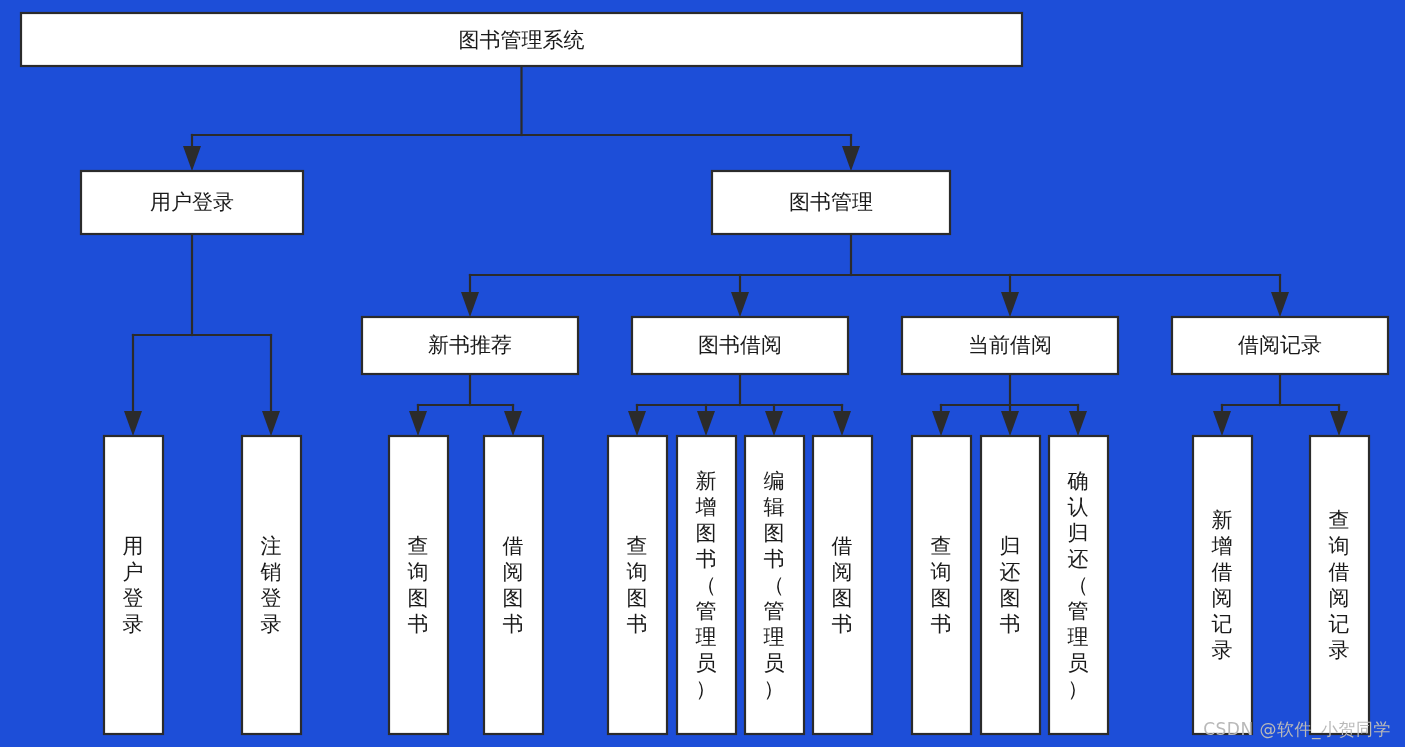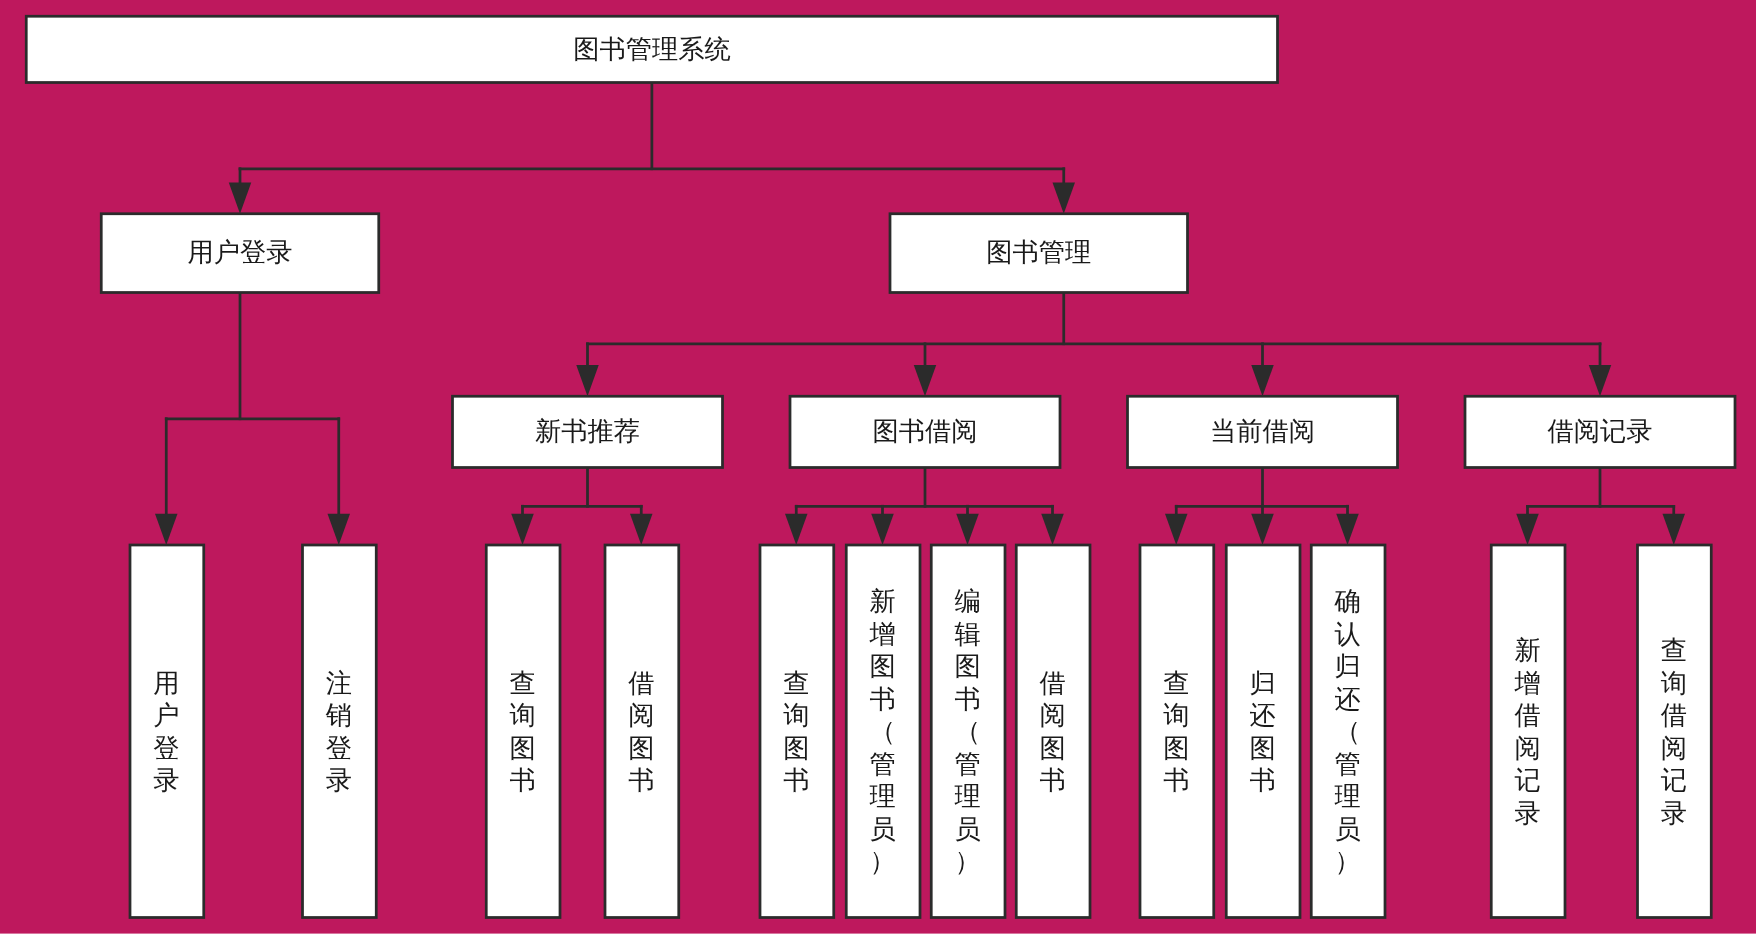--- a/index.html
+++ b/index.html
@@ -10,21 +10,21 @@
   body {
     width: 1405px;
     height: 747px;
     overflow: hidden;
     font-family: "DejaVu Sans", "Liberation Sans", sans-serif;
   }
   #diagram-root {
     position: relative;
     width: 1405px;
     height: 747px;
-    background: #be185d;
+    background: #1d4ed8;
   }
   svg#flowchart {
     position: absolute;
     left: 0;
     top: 0;
     width: 1405px;
     height: 747px;
     display: block;
   }
   .node-rect {
@@ -232,14 +232,15 @@
       <text class="node-label-v" x="1222" y="585"><tspan x="1222" y="527.28">新</tspan><tspan x="1222" y="553.28">增</tspan><tspan x="1222" y="579.28">借</tspan><tspan x="1222" y="605.28">阅</tspan><tspan x="1222" y="631.28">记</tspan><tspan x="1222" y="657.28">录</tspan></text>
     </g>
 
     <g>
       <rect class="node-rect" x="1310" y="436" width="59" height="298"></rect>
       <text class="node-label-v" x="1339" y="585"><tspan x="1339" y="527.28">查</tspan><tspan x="1339" y="553.28">询</tspan><tspan x="1339" y="579.28">借</tspan><tspan x="1339" y="605.28">阅</tspan><tspan x="1339" y="631.28">记</tspan><tspan x="1339" y="657.28">录</tspan></text>
     </g>
 
   </svg>
 
+  <div class="watermark">CSDN @软件_小贺同学</div>
 
 </div>
 
 </body></html>

